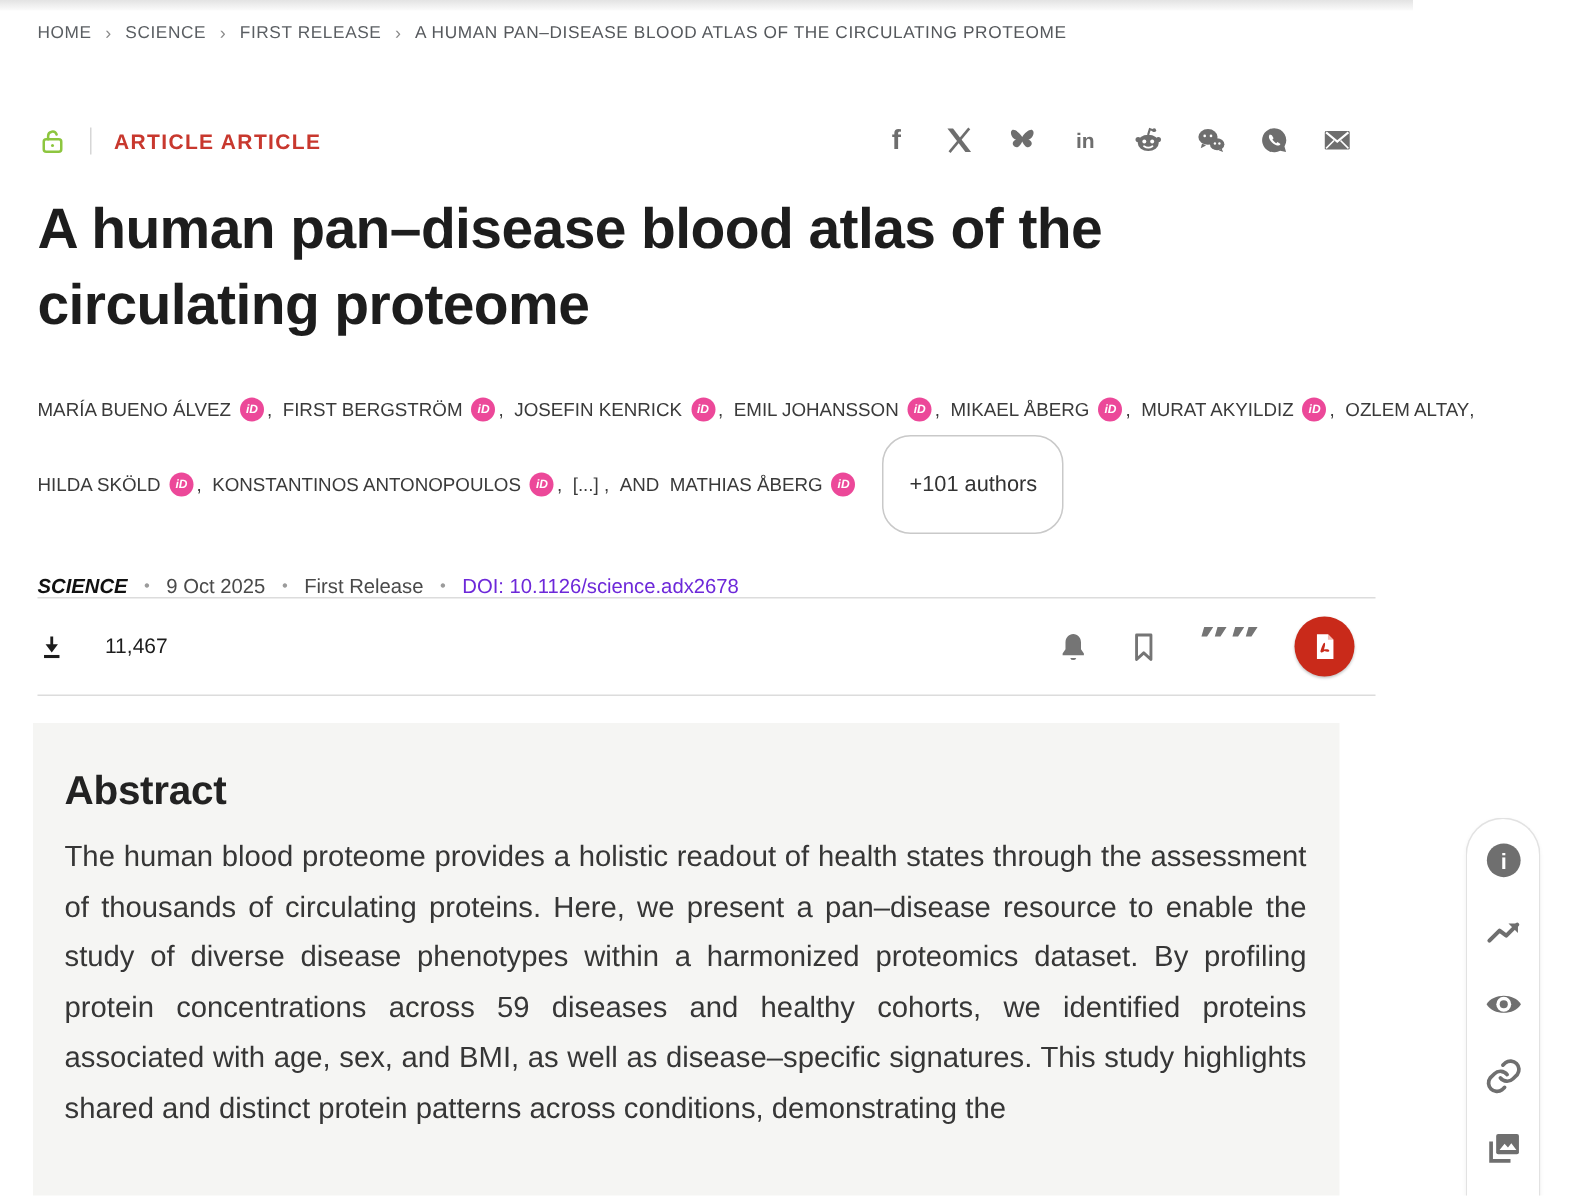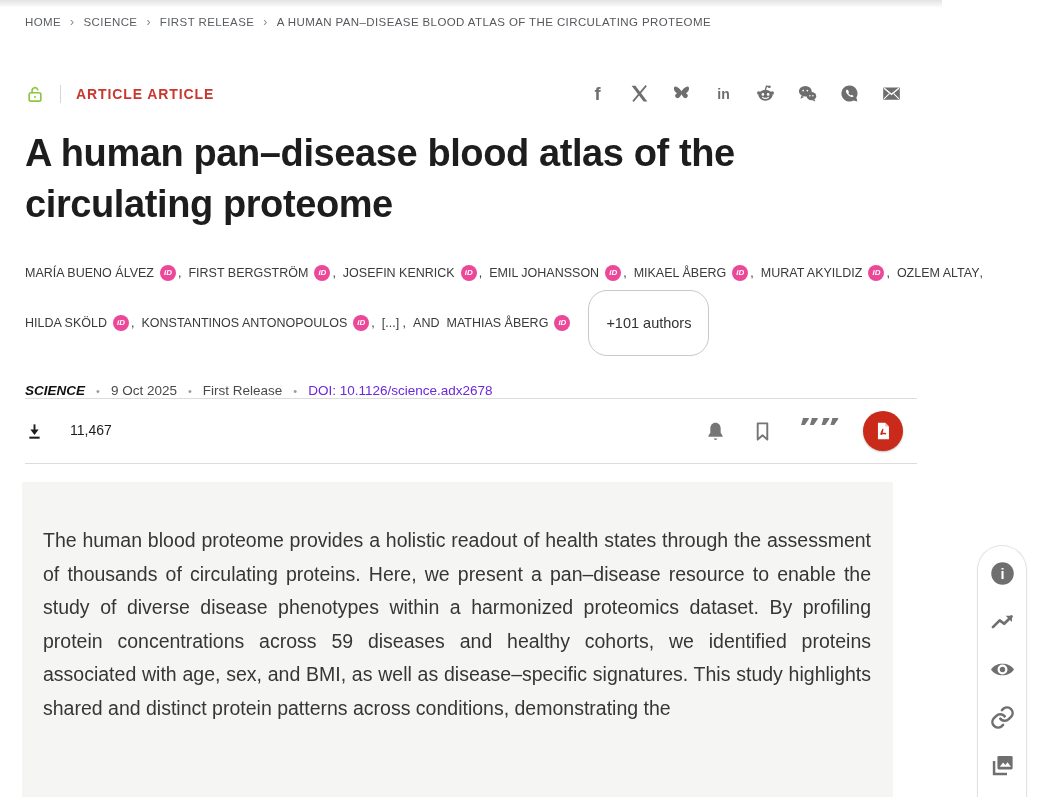--- a/index.html
+++ b/index.html
@@ -284,20 +284,21 @@
             <path d="M14.5 3 l4 4 h-4 Z" fill="#f3b8b1"></path>
             <path d="M9 15.5 c.8-2.6 2.2-6.4 3-6.2 c.9.2.2 3.4-.4 4.9 c1.4-.4 3.8-.3 3.9.8 c.1 1-2.1.9-3.5.3 c-1.1 1-2.6 1.7-3 .2 Z" fill="#c92a1a"></path>
           </svg>
         </button>
       </div>
     </div>
 
     <hr class="rule">
 
     <section class="abstract">
+      <h2>Abstract</h2>
       <p>The human blood proteome provides a holistic readout of health states through the assessment of thousands of circulating proteins. Here, we present a pan–disease resource to enable the study of diverse disease phenotypes within a harmonized proteomics dataset. By profiling protein concentrations across 59 diseases and healthy cohorts, we identified proteins associated with age, sex, and BMI, as well as disease–specific signatures. This study highlights shared and distinct protein patterns across conditions, demonstrating the</p>
     </section>
   </div>
 
   <aside class="side-toolbar">
     <button class="tool-btn">
       <svg viewBox="0 0 24 24">
         <circle cx="12" cy="12" r="10" fill="#6f6f6f"></circle>
         <text x="12" y="17" text-anchor="middle" font-size="13" font-weight="bold" fill="#fff">i</text>
       </svg>

